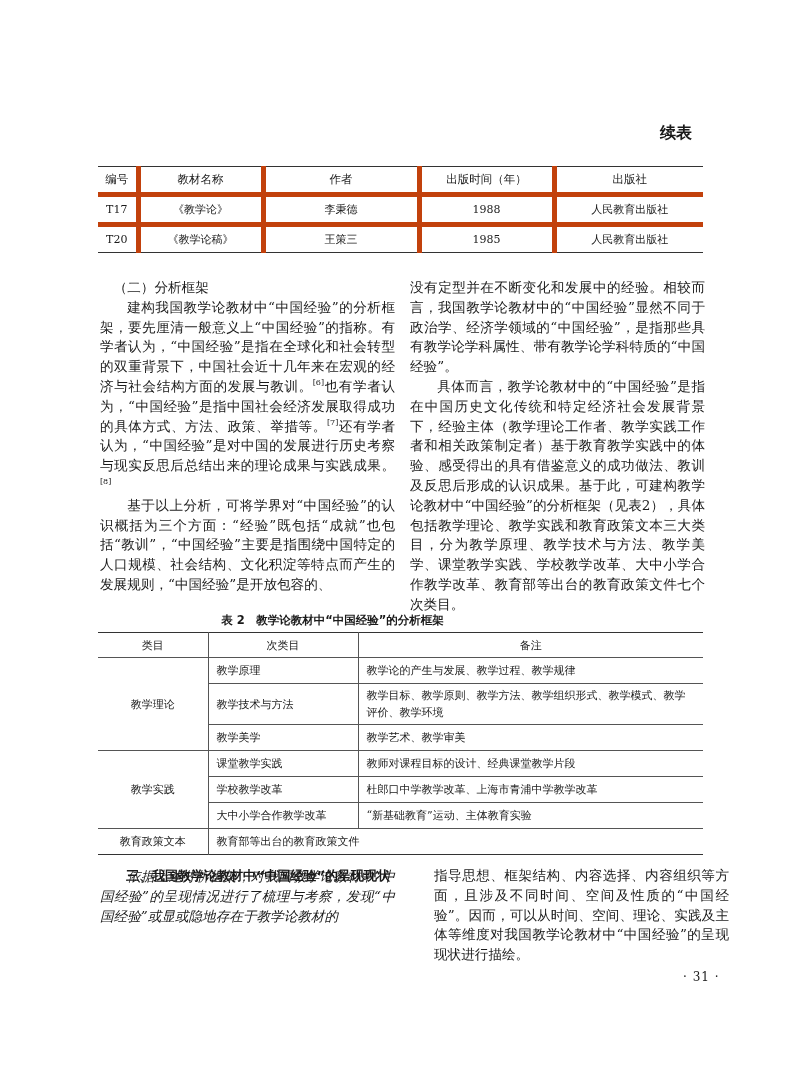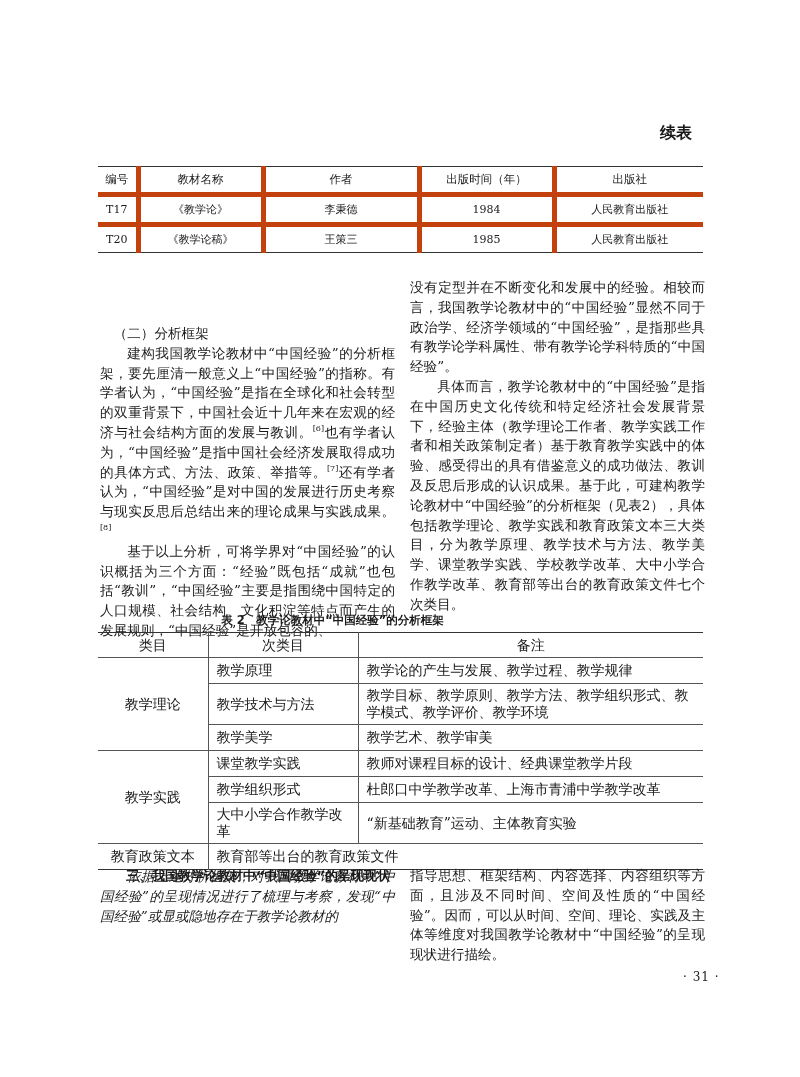--- a/index.html
+++ b/index.html
@@ -16,39 +16,39 @@
   .t1 tr:first-child th { border-top: none; }
   .t1 tr:last-child td { border-bottom: none; }
   .t1 th:first-child, .t1 td:first-child { border-left: none; }
   .t1 th:last-child, .t1 td:last-child { border-right: none; }
 
   .col { top: 278px; width: 295px; font-size: 13.6px; line-height: 19.8px; text-align: justify; }
   .col-left { left: 100px; }
   .col-right { left: 410px; }
   .col p { margin: 0; text-indent: 2em; }
   .col p.noindent { text-indent: 0; }
-  .col .sub { text-indent: 1em; margin-top: 46px; }
+  .col .sub { text-indent: 1em; }
   sup { font-size: 8px; vertical-align: super; line-height: 0; }
 
   .t2-caption { left: 0; width: 665px; top: 613px; text-align: center;
                 font-family: "DejaVu Sans", "Liberation Sans", sans-serif; font-weight: bold; font-size: 11.5px; }
   .t2 { left: 98px; top: 632px; width: 605px; border-top: 1.6px solid #333; border-bottom: 1.6px solid #333; }
-  .t2 td, .t2 th { border: 1px solid #555; padding: 3px 8px; font-size: 14px; font-weight: normal;
+  .t2 td, .t2 th { border: 1px solid #555; padding: 3px 8px; font-size: 11px; font-weight: normal;
                    line-height: 17px; height: 19px; }
   .t2 th { font-family: "DejaVu Sans", "Liberation Sans", sans-serif; text-align: center; height: 18px; }
   .t2 tr:first-child th { border-top: none; }
   .t2 tr:last-child td { border-bottom: none; }
   .t2 th:first-child, .t2 td:first-child { border-left: none; }
   .t2 th:last-child, .t2 td:last-child { border-right: none; }
   .t2 td.cat { text-align: center; }
 
   .section { left: 100px; top: 866px; width: 295px; font-family: "DejaVu Sans", "Liberation Sans", sans-serif;
              font-weight: bold; font-size: 13px; line-height: 20px; text-indent: 2em; }
   .col2 { top: 867px; font-style: italic; }
-  .col2r { top: 866px; }
+  .col2r { top: 866px; margin-left: 24px; }
   .pageno { left: 640px; top: 970px; font-size: 12px; letter-spacing: 1px; margin-left: 43px; }
 </style>
 </head>
 <body>
 
 <div class="abs cont-label">续表</div>
 <table class="abs t1">
   <colgroup>
       <col style="width:40px">
       <col style="width:125px">
@@ -61,21 +61,21 @@
     <th>编号</th>
     <th>教材名称</th>
     <th>作者</th>
     <th>出版时间（年）</th>
     <th>出版社</th>
   </tr>
   <tr>
     <td>T17</td>
     <td>《教学论》</td>
     <td>李秉德</td>
-    <td>1984</td>
+    <td>1988</td>
     <td>人民教育出版社</td>
   </tr>
   <tr>
     <td>T20</td>
     <td>《教学论稿》</td>
     <td>王策三</td>
     <td>1985</td>
     <td>人民教育出版社</td>
   </tr>
 </tbody>
@@ -117,21 +117,21 @@
   <tr>
     <td>教学美学</td>
     <td>教学艺术、教学审美</td>
   </tr>
   <tr>
     <td class="cat" rowspan="3">教学实践</td>
     <td>课堂教学实践</td>
     <td>教师对课程目标的设计、经典课堂教学片段</td>
   </tr>
   <tr>
-    <td>教学组织形式</td>
+    <td>学校教学改革</td>
     <td>杜郎口中学教学改革、上海市青浦中学教学改革</td>
   </tr>
   <tr>
     <td>大中小学合作教学改革</td>
     <td>“新基础教育”运动、主体教育实验</td>
   </tr>
   <tr>
     <td class="cat">教育政策文本</td>
     <td colspan="2">教育部等出台的教育政策文件</td>
   </tr>

